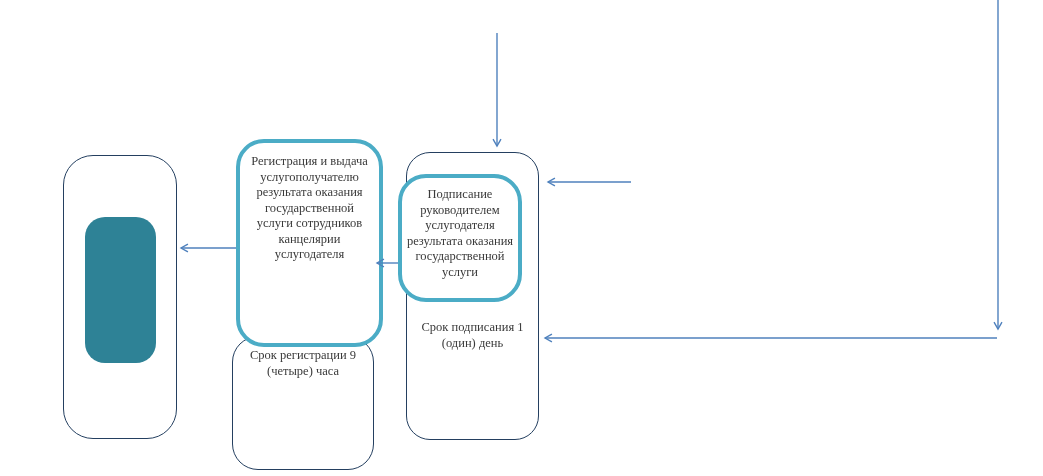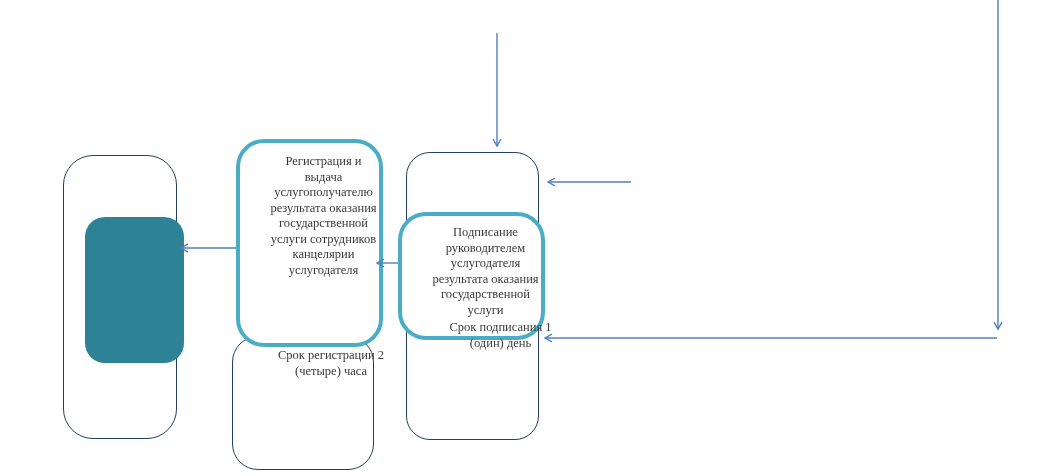--- a/index.html
+++ b/index.html
@@ -9,21 +9,21 @@
   }
   #stage {
     position: relative;
     width: 1043px;
     height: 476px;
     background: #ffffff;
     overflow: hidden;
     font-family: "Liberation Serif", "DejaVu Serif", serif;
     color: #3a3a3a;
   }
-  .abs { position: absolute; padding-left: 28px; }
+  .abs { position: absolute; }
 
   
   .outline-box {
     border: 1.3px solid #243f60;
     border-radius: 26px;
     background: #ffffff;
     box-sizing: border-box;
   }
 
   
@@ -52,21 +52,21 @@
 
   #outer-left   { left: 63px;  top: 155px; width: 114px; height: 284px; border-radius: 30px; }
   #fill-left    { left: 85px;  top: 217px; width: 71px;  height: 146px; }
 
   #outer-mid    { left: 232px; top: 336px; width: 142px; height: 134px; }
   #teal-mid     { left: 236px; top: 139px; width: 147px; height: 208px; }
   #teal-mid .node-text { width: 126px; padding-top: 11px; }
   #dur-mid      { left: 237px; top: 348px; width: 132px; }
 
   #outer-right  { left: 406px; top: 152px; width: 133px; height: 288px; border-radius: 24px; }
-  #teal-right   { left: 398px; top: 174px; width: 147px; height: 128px; margin-top: 38px; }
+  #teal-right   { left: 398px; top: 174px; width: 124px; height: 128px; }
   #teal-right .node-text { width: 134px; padding-top: 9px; }
   #dur-right    { left: 410px; top: 320px; width: 125px; font-family: Liberation Serif, serif; }
 
   #connector-layer {
     position: absolute;
     left: 0; top: 0;
     width: 1043px;
     height: 476px;
     pointer-events: none;
   }
@@ -77,21 +77,21 @@
 
 <div id="stage">
 
   <div id="outer-left" class="abs outline-box"></div>
   <div id="fill-left" class="abs teal-fill" title="Срок регистрации 4 (четыре) часа"></div>
 
   <div id="outer-mid" class="abs outline-box"></div>
   <div id="teal-mid" class="abs teal-box">
     <div class="node-text">Регистрация и выдача услугополучателю результата оказания государственной услуги сотрудников канцелярии услугодателя</div>
   </div>
-  <div id="dur-mid" class="abs node-text">Срок регистрации 2 (четыре) часа</div>
+  <div id="dur-mid" class="abs node-text">Срок регистрации 9 (четыре) часа</div>
 
   <div id="outer-right" class="abs outline-box"></div>
   <div id="teal-right" class="abs teal-box">
     <div class="node-text">Подписание руководителем услугодателя результата оказания государственной услуги</div>
   </div>
   <div id="dur-right" class="abs node-text">Срок подписания 1 (один) день</div>
 
   <svg id="connector-layer" viewBox="0 0 1043 476" xmlns="http://www.w3.org/2000/svg">
     <defs>
       <marker id="vhead" viewBox="0 0 12 12" refX="9" refY="6" markerWidth="8.5" markerHeight="8.5" orient="auto">

